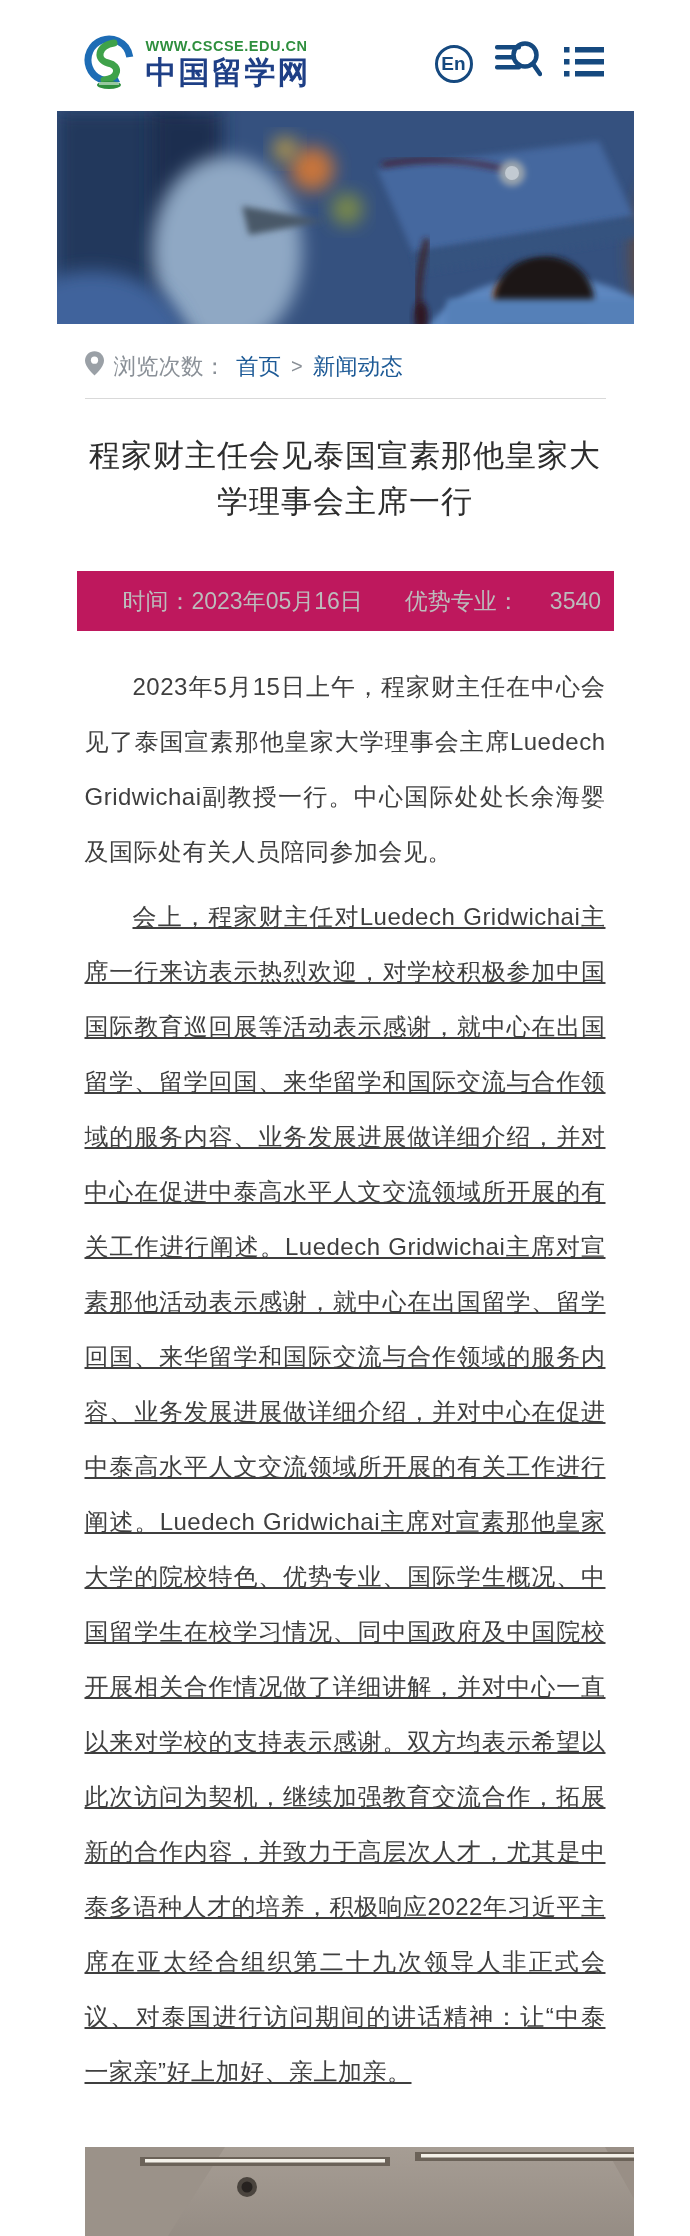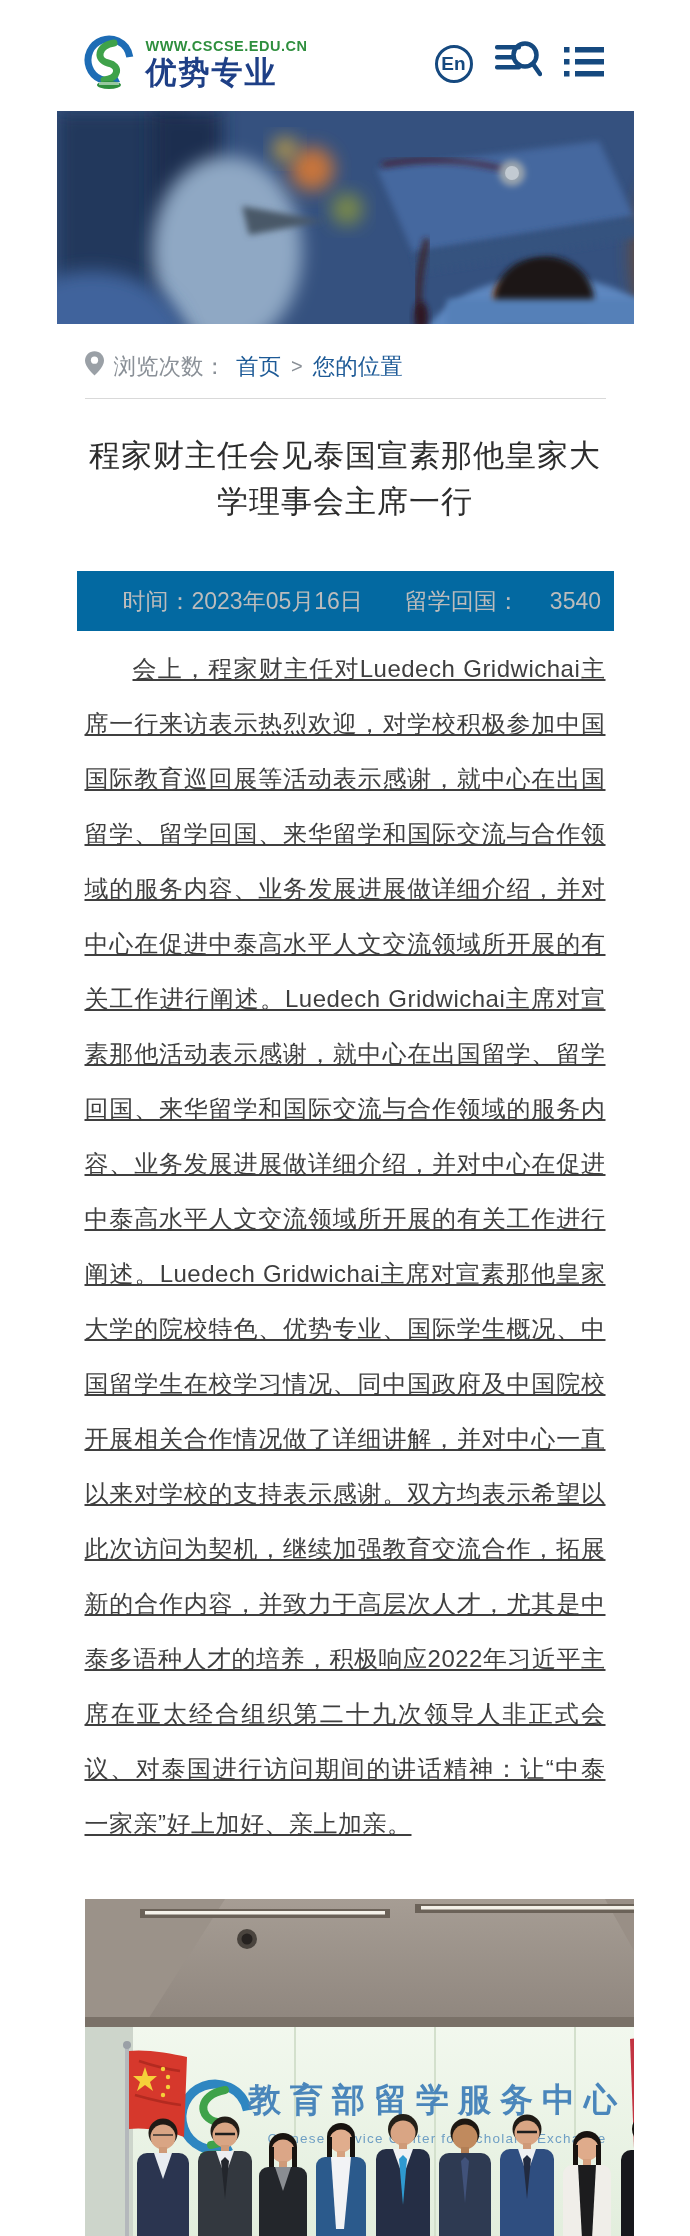--- a/index.html
+++ b/index.html
@@ -21,21 +21,21 @@
 
   
   .crumb{display:flex;align-items:center;gap:10px;padding:27px 0 0 28px;font-size:22.5px;}
   .crumb .pre{color:#8a9097;}
   .crumb a{color:#1d5a96;text-decoration:none;font-weight:400;cursor:pointer;}
   .crumb .sep{color:#8a9097;font-size:20px;}
   .divider{border:none;border-top:1px solid #d9d9d9;margin:16px 28px 0 28px;}
 
   
   h1.title{margin:34px 22px 0 22px;font-size:31px;line-height:46px;text-align:center;color:#2d2d2d;font-weight:400;letter-spacing:1px;}
-  .meta{margin:46px 20px 0 20px;background:#0369a1;height:60px;display:flex;align-items:center;font-size:23px;color:#bcbcbc;padding-left:46px;box-sizing:border-box;}
+  .meta{margin:46px 20px 0 20px;background:#be185d;height:60px;display:flex;align-items:center;font-size:23px;color:#bcbcbc;padding-left:46px;box-sizing:border-box;}
   .meta .gap1{width:42px;}
   .meta .gap2{width:30px;}
 
   
   .body p{margin:0 28px;font-size:24px;color:#3f3f3f;line-height:55px;text-align:justify;text-indent:2em;letter-spacing:.5px;}
   .body p.p1{margin-top:28px;}
   .body p.p2{margin-top:10px;text-decoration:underline;}
 
   
   figure.photo{margin:48px 28px 0 28px;width:634px;height:560px;overflow:hidden;padding:0;}
@@ -50,21 +50,21 @@
       <span>
         <svg width="54" height="56" viewBox="0 0 54 56">
           <circle cx="26" cy="26" r="21" fill="none" stroke="#1d6cb5" stroke-width="7" stroke-dasharray="105 28" stroke-dashoffset="-14" transform="rotate(25 26 26)"></circle>
           <path d="M31,9 C14,12 13,26 25,29 C38,32 36,44 21,46" fill="none" stroke="#3fa24a" stroke-width="7" stroke-linecap="round"></path>
           <ellipse cx="26" cy="51" rx="12" ry="4" fill="#2f8f3e"></ellipse>
           <rect x="16" y="48" width="20" height="3" fill="#ffffff" opacity="0.5"></rect>
         </svg>
       </span>
       <div class="logo-text">
         <span class="logo-url">WWW.CSCSE.EDU.CN</span>
-        <span class="logo-name">优势专业</span>
+        <span class="logo-name">中国留学网</span>
       </div>
     </div>
     <div class="actions">
       <div class="lang-btn">
         <span>En</span>
       </div>
       <div class="icon-btn">
         <span>
           <svg width="47" height="42" viewBox="0 0 47 42">
             <rect x="0" y="4" width="26" height="4.5" rx="2" fill="#15497f"></rect>
@@ -129,37 +129,38 @@
   <nav class="crumb">
     <span>
       <svg width="19" height="25" viewBox="0 0 20 26">
         <path d="M10,0 C4.3,0 0,4.4 0,10 c0,7 10,15.5 10,15.5 S20,17 20,10 C20,4.4 15.7,0 10,0 z" fill="#9aa0a6"></path>
         <circle cx="10" cy="9.5" r="3.8" fill="#ffffff"></circle>
       </svg>
     </span>
     <span class="pre">浏览次数：</span>
     <a>首页</a>
     <span class="sep">&gt;</span>
-    <a>您的位置</a>
+    <a>新闻动态</a>
   </nav>
   <hr class="divider">
 
   <main>
     <h1 class="title">程家财主任会见泰国宣素那他皇家大学理事会主席一行</h1>
 
     <div class="meta">
       <span>时间：</span>
       <span>2023年05月16日</span>
       <span class="gap1"></span>
-      <span>留学回国：</span>
+      <span>优势专业：</span>
       <span class="gap2"></span>
       <span>3540</span>
     </div>
 
     <div class="body">
+      <p class="p1">2023年5月15日上午，程家财主任在中心会见了泰国宣素那他皇家大学理事会主席Luedech Gridwichai副教授一行。中心国际处处长余海婴及国际处有关人员陪同参加会见。</p>
       <p class="p2">会上，程家财主任对Luedech Gridwichai主席一行来访表示热烈欢迎，对学校积极参加中国国际教育巡回展等活动表示感谢，就中心在出国留学、留学回国、来华留学和国际交流与合作领域的服务内容、业务发展进展做详细介绍，并对中心在促进中泰高水平人文交流领域所开展的有关工作进行阐述。Luedech Gridwichai主席对宣素那他活动表示感谢，就中心在出国留学、留学回国、来华留学和国际交流与合作领域的服务内容、业务发展进展做详细介绍，并对中心在促进中泰高水平人文交流领域所开展的有关工作进行阐述。Luedech Gridwichai主席对宣素那他皇家大学的院校特色、优势专业、国际学生概况、中国留学生在校学习情况、同中国政府及中国院校开展相关合作情况做了详细讲解，并对中心一直以来对学校的支持表示感谢。双方均表示希望以此次访问为契机，继续加强教育交流合作，拓展新的合作内容，并致力于高层次人才，尤其是中泰多语种人才的培养，积极响应2022年习近平主席在亚太经合组织第二十九次领导人非正式会议、对泰国进行访问期间的讲话精神：让“中泰一家亲”好上加好、亲上加亲。</p>
     </div>
 
     <figure class="photo">
       <svg width="634" height="560" viewBox="0 0 634 560">
         <defs>
           <linearGradient id="ceil" x1="0" y1="0" x2="0" y2="1">
             <stop offset="0" stop-color="#a69d94"></stop>
               <stop offset="1" stop-color="#8f867e"></stop>
           </linearGradient>

